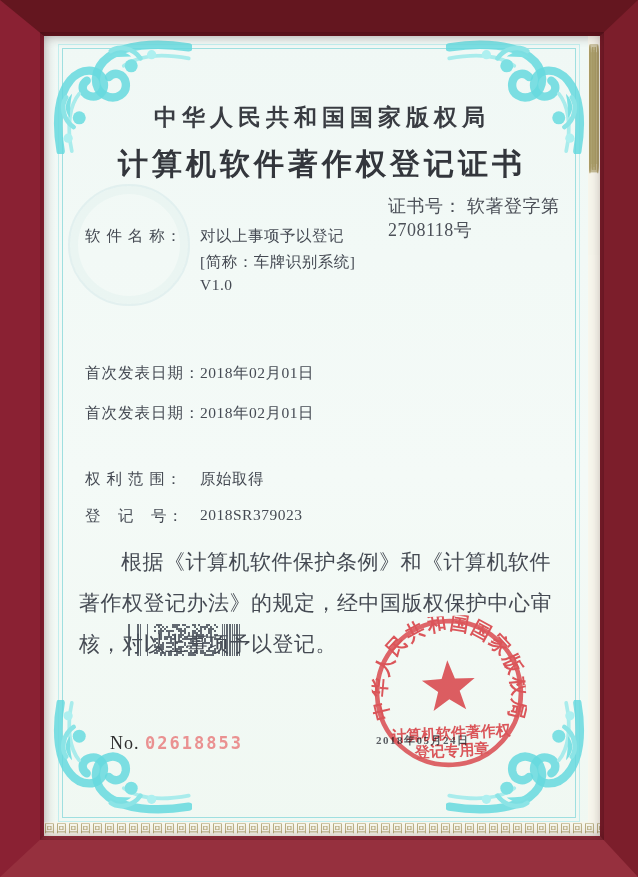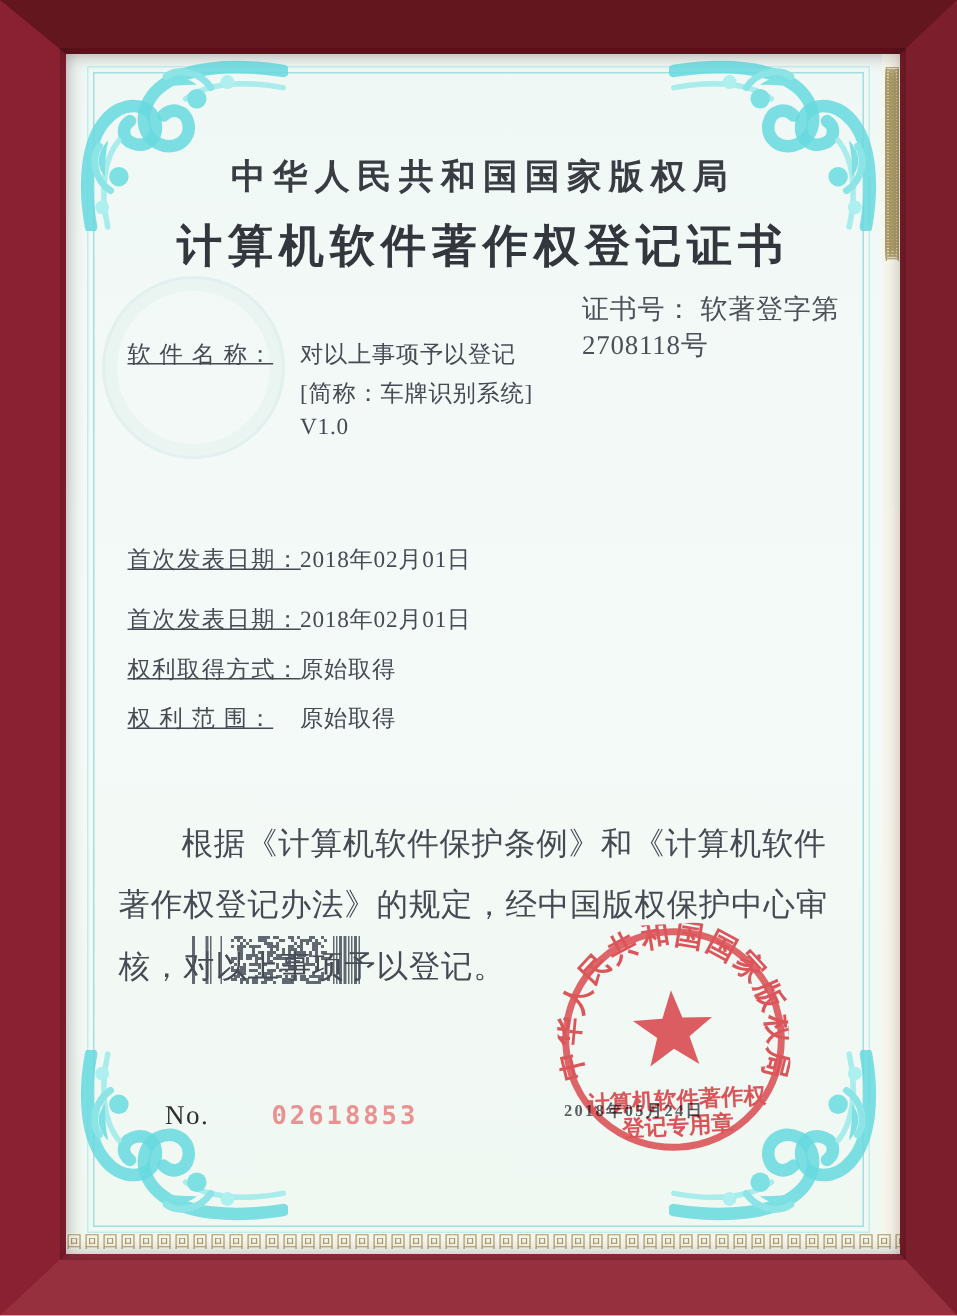--- a/index.html
+++ b/index.html
@@ -30,32 +30,32 @@
   
   .watermark{position:absolute;left:24px;top:148px;width:118px;height:118px;border-radius:50%;
              border:2px solid rgba(140,195,205,.16);box-shadow:inset 0 0 0 8px rgba(140,195,205,.07);}
   
   .authority{position:absolute;top:66px;left:0;width:100%;text-align:center;
              font-size:23px;font-weight:bold;letter-spacing:5px;color:#393c42;}
   .cert-title{position:absolute;top:108px;left:0;width:100%;text-align:center;
               font-size:30px;font-weight:bold;letter-spacing:4px;color:#33363c;}
   .cert-no{position:absolute;top:158px;left:344px;font-size:18px;color:#4c5058;letter-spacing:.5px;}
   .row{position:absolute;left:41px;font-size:15.5px;color:#454a53;white-space:nowrap;}
-  .flabel{display:inline-block;width:112px;letter-spacing:1px;text-decoration:underline;}
+  .flabel{display:inline-block;width:112px;letter-spacing:1px;}
   .fvalue{position:absolute;left:115px;white-space:nowrap;letter-spacing:.5px;}
   .statement{position:absolute;left:35px;top:506px;width:482px;font-size:21px;color:#454a53;
              line-height:41px;text-indent:2em;letter-spacing:.5px;}
   .barcode{position:absolute;left:84px;top:588px;width:112px;height:32px;}
   
   .seal{position:absolute;left:328px;top:580px;width:154px;height:154px;
         mix-blend-mode:multiply;opacity:.92;transform:rotate(-3deg);}
   .seal-date{position:absolute;left:332px;top:697px;font-size:11px;font-weight:bold;
              color:#5a5e63;letter-spacing:1.5px;}
   .serial{position:absolute;left:66px;top:697px;font-size:18px;color:#2e2e2e;letter-spacing:1px;}
-  .serial .num{font-family:"DejaVu Sans Mono", monospace;font-size:17px;letter-spacing:2px;font-weight:bold;margin-left:36px;}
+  .serial .num{font-family:"DejaVu Sans Mono", monospace;font-size:17px;letter-spacing:2px;font-weight:bold;}
 </style>
 </head>
 <body>
 
 <div class="photo">
   <div class="frame">
     <div class="paper">
 
       <div class="greek bottom">回回回回回回回回回回回回回回回回回回回回回回回回回回回回回回回回回回回回回回回回回回回回回回回回回回回回回回回回回回回回回回回回回回回回回回回回回回回回回回回回回回回回回回回回回回回回回回回回回回回回回回回回回回回回回回回回回回回回回回回回</div>
       <div class="greek right">回回回回回回回回回回回回回回回回回回回回回回回回回回回回回回回回回回回回回回回回回回回回回回回回回回回回回回回回回回回回回回回回回回回回回回回回回回回回回回回回回回回回回回回回回回回回回回回回回回回回回回回回回回回回回回回回回回回回回回回回</div>
@@ -151,27 +151,27 @@
         <span class="fvalue">V1.0</span>
       </div>
       <div class="row" style="top:327px">
         <span class="flabel">首次发表日期：</span>
         <span class="fvalue">2018年02月01日</span>
       </div>
       <div class="row" style="top:367px">
         <span class="flabel">首次发表日期：</span>
         <span class="fvalue">2018年02月01日</span>
       </div>
-      <div class="row" style="top:400px">
-        <span class="flabel">权利取得方式：</span>
-        <span class="fvalue">原始取得</span>
-      </div>
       <div class="row" style="top:433px">
         <span class="flabel">权 利 范 围：</span>
         <span class="fvalue">原始取得</span>
+      </div>
+      <div class="row" style="top:470px">
+        <span class="flabel">登　记　号：</span>
+        <span class="fvalue">2018SR379023</span>
       </div>
 
       <div class="statement">根据《计算机软件保护条例》和《计算机软件著作权登记办法》的规定，经中国版权保护中心审核，对以上事项予以登记。</div>
 
       <svg id="barcode-svg" class="barcode" viewBox="0 0 112 32" fill="#49505a" opacity="0.85">
           <rect x="0" y="0" width="2" height="32"></rect>
           <rect x="9" y="0" width="2" height="32"></rect>
           <rect x="12" y="0" width="1" height="32"></rect>
           <rect x="19" y="0" width="1" height="32"></rect>
           <rect x="26" y="2" width="2" height="2"></rect>

